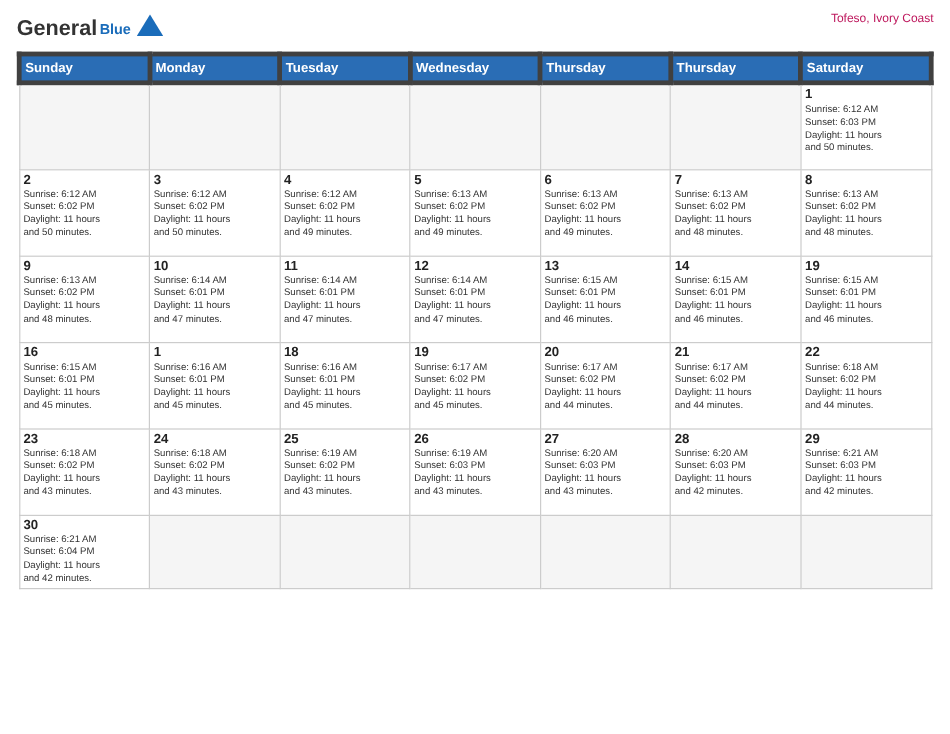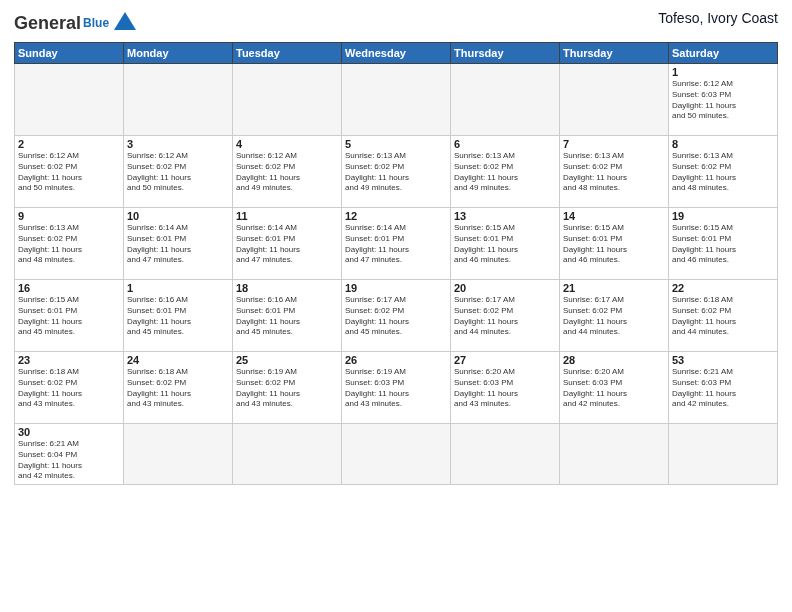--- a/index.html
+++ b/index.html
@@ -45,36 +45,36 @@
     .title-area {
       text-align: right;
     }
     .month-title {
       font-size: 32px;
       font-weight: bold;
       color: #222;
       line-height: 1.1;
     }
     .subtitle {
-      font-size: 14px;
-      color: #0f172a;
+      font-size: 10px;
+      color: #be185d;
     }
     .calendar {
       width: 100%;
       border-collapse: collapse;
       table-layout: fixed;
     }
     .calendar th {
       background: #2a6db5;
       color: #fff;
       font-size: 11px;
       font-weight: bold;
       padding: 4px 3px;
       text-align: left;
-      border: 1px solid #404040;
+      border: 4px solid #404040;
     }
     .calendar td {
       border: 1px solid #ccc;
       vertical-align: top;
       padding: 2px 3px;
       font-size: 8.5px;
       color: #222;
       height: 72px;
       background: #fff;
     }
@@ -257,21 +257,21 @@
         </td>
         <td>
           <span class="day-number">27</span>
           <div class="day-info">Sunrise: 6:20 AM<br>Sunset: 6:03 PM<br>Daylight: 11 hours<br>and 43 minutes.</div>
         </td>
         <td>
           <span class="day-number">28</span>
           <div class="day-info">Sunrise: 6:20 AM<br>Sunset: 6:03 PM<br>Daylight: 11 hours<br>and 42 minutes.</div>
         </td>
         <td>
-          <span class="day-number">53</span>
+          <span class="day-number">29</span>
           <div class="day-info">Sunrise: 6:21 AM<br>Sunset: 6:03 PM<br>Daylight: 11 hours<br>and 42 minutes.</div>
         </td>
       </tr>
 
       <tr class="last-row">
         <td>
           <span class="day-number">30</span>
           <div class="day-info">Sunrise: 6:21 AM<br>Sunset: 6:04 PM<br>Daylight: 11 hours<br>and 42 minutes.</div>
         </td>
         <td class="empty"></td>

